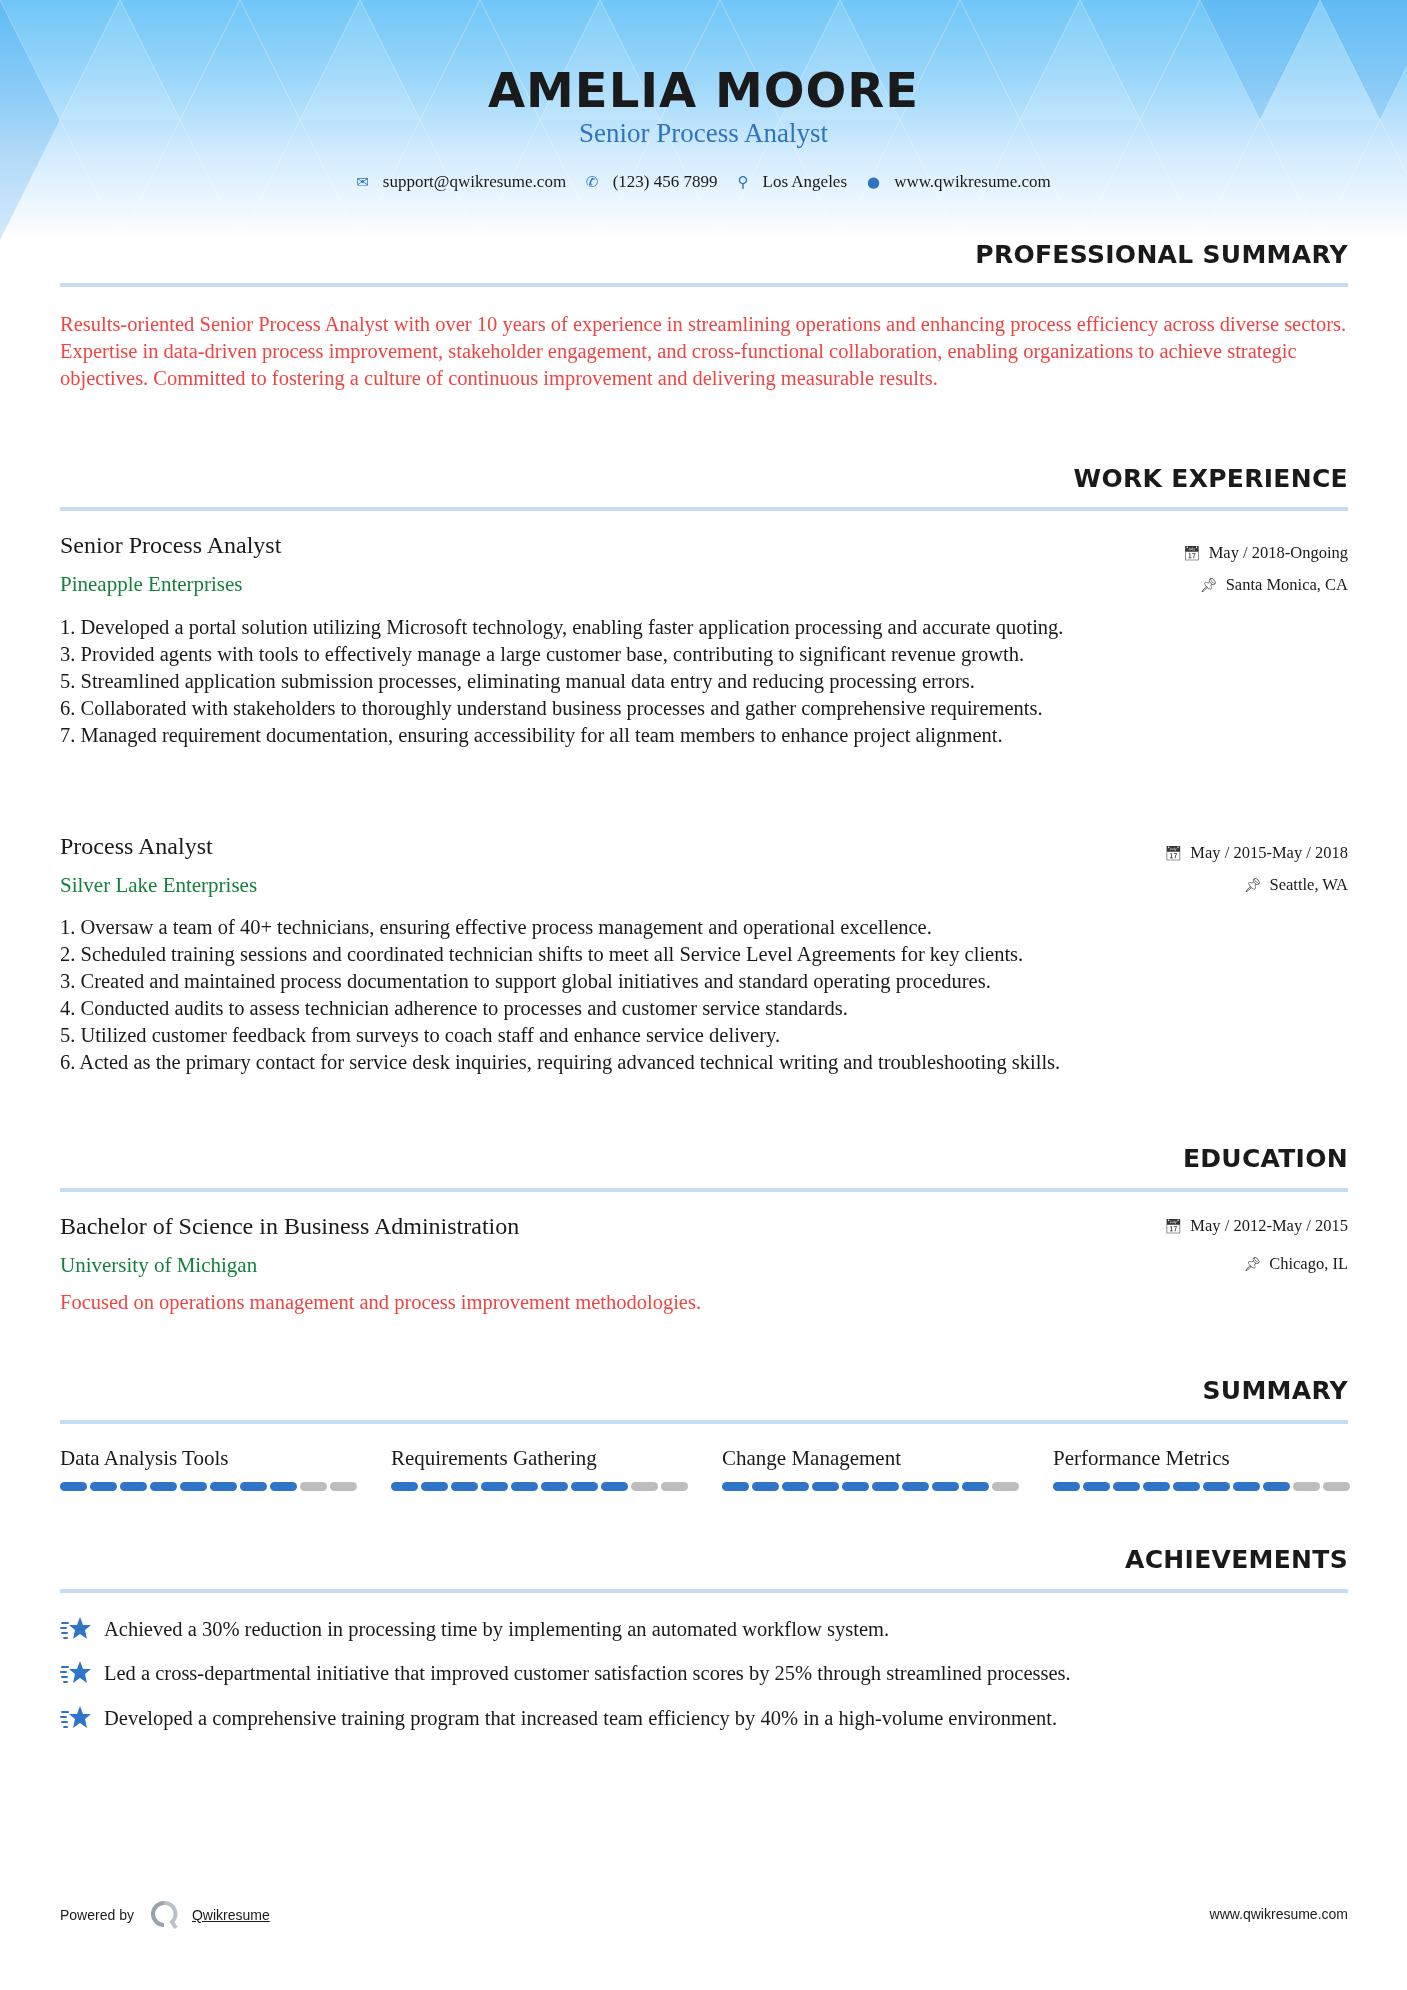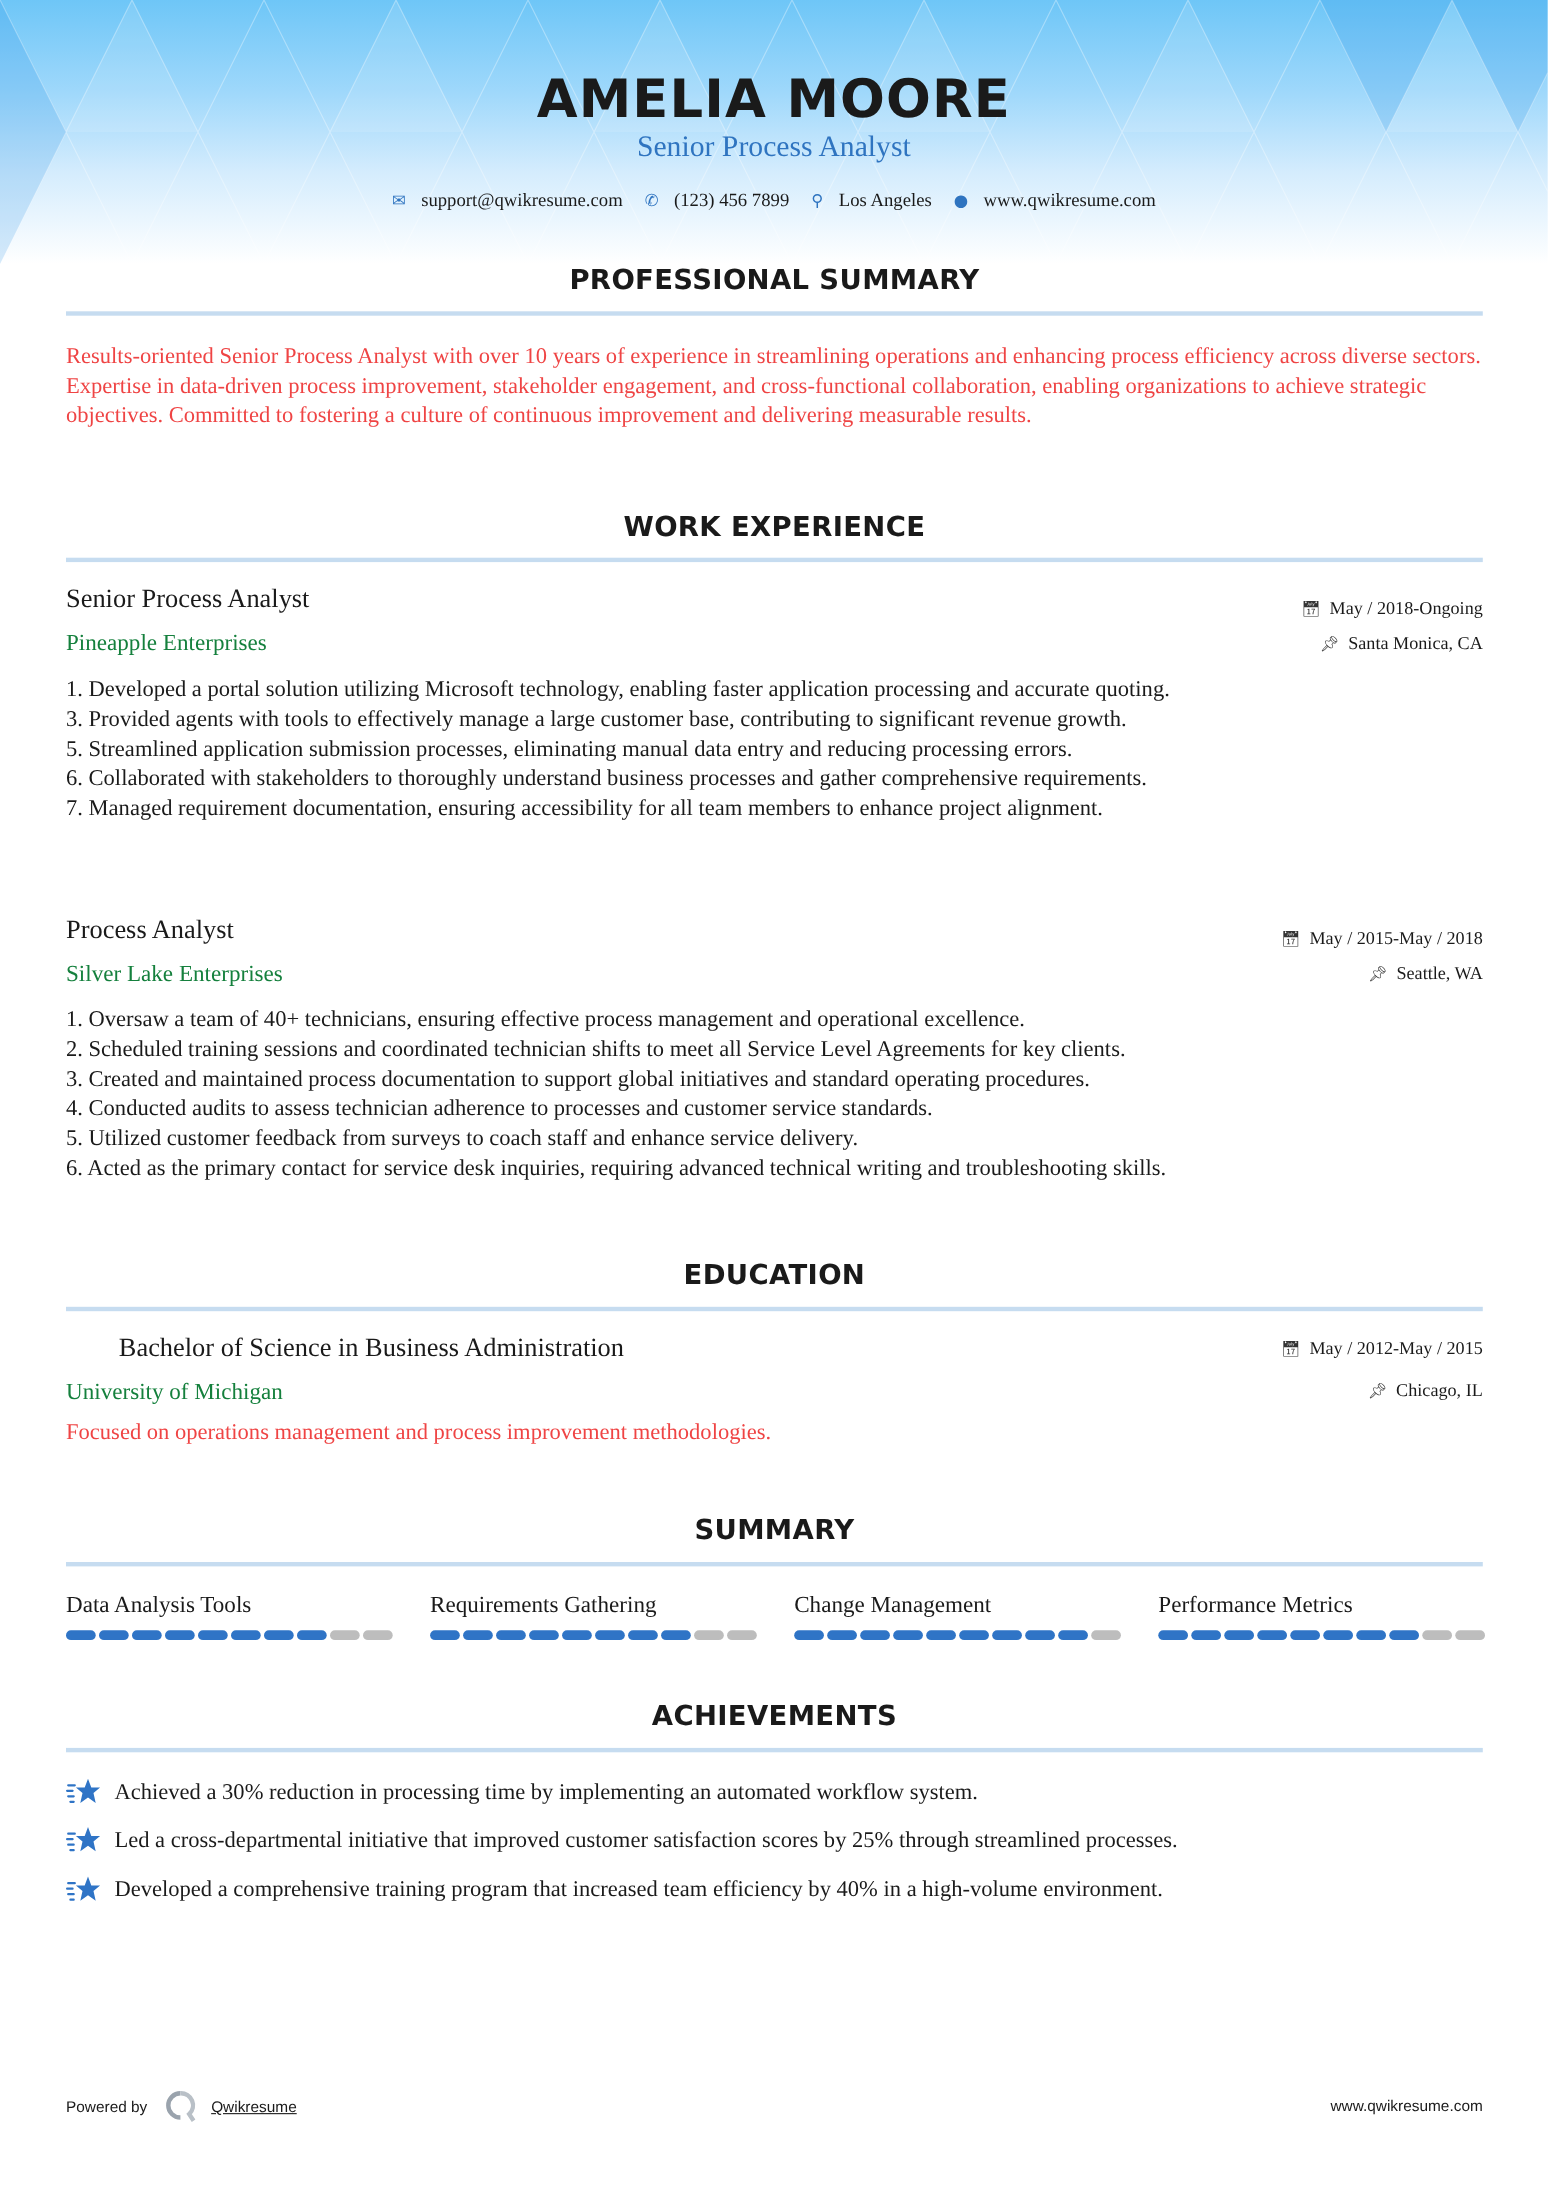--- a/index.html
+++ b/index.html
@@ -24,21 +24,21 @@
     }
     .contact {
       position: absolute; top: 172px; left: 0; width: 1407px;
       display: flex; justify-content: center; align-items: center; gap: 0;
       font-size: 17px; color: #1a1a1a;
     }
     .contact .ci { display: flex; align-items: center; margin: 0 10px; }
     .contact .ic { color: #2f74c0; font-size: 15px; margin-right: 14px; font-family: "DejaVu Sans", sans-serif; }
 
     .section-title {
-      position: absolute; left: 60px; width: 1288px; text-align: center;
+      position: absolute; left: 60px; width: 1288px; text-align: right;
       font-family: "DejaVu Sans", sans-serif; font-weight: bold; font-size: 25px; color: #1a1a1a;
       letter-spacing: 0.3px;
     }
     .rule {
       position: absolute; left: 60px; width: 1288px; height: 4px; background: #c6dcf0;
     }
 
     .para {
       position: absolute; left: 60px; width: 1290px; font-size: 20.5px; line-height: 27px; color: #ef4444;
     }
@@ -151,21 +151,21 @@
   <li>1. Oversaw a team of 40+ technicians, ensuring effective process management and operational excellence.</li>
   <li>2. Scheduled training sessions and coordinated technician shifts to meet all Service Level Agreements for key clients.</li>
   <li>3. Created and maintained process documentation to support global initiatives and standard operating procedures.</li>
   <li>4. Conducted audits to assess technician adherence to processes and customer service standards.</li>
   <li>5. Utilized customer feedback from surveys to coach staff and enhance service delivery.</li>
   <li>6. Acted as the primary contact for service desk inquiries, requiring advanced technical writing and troubleshooting skills.</li>
 </ul>
 
 <div class="section-title" style="top:1144px;">EDUCATION</div>
 <div class="rule" style="top:1188px;"></div>
-<div class="job-title" style="top:1213px;margin-left:48px;">Bachelor of Science in Business Administration</div>
+<div class="job-title" style="top:1213px;">Bachelor of Science in Business Administration</div>
 <div class="meta" style="top:1216px;">
   <span class="mi">📅︎</span>
   <span>May / 2012-May / 2015</span>
 </div>
 <div class="company" style="top:1253px;">University of Michigan</div>
 <div class="meta" style="top:1254px;">
   <span class="mi">📌︎</span>
   <span>Chicago, IL</span>
 </div>
 <div class="para" style="top:1289px;">Focused on operations management and process improvement methodologies.</div>

